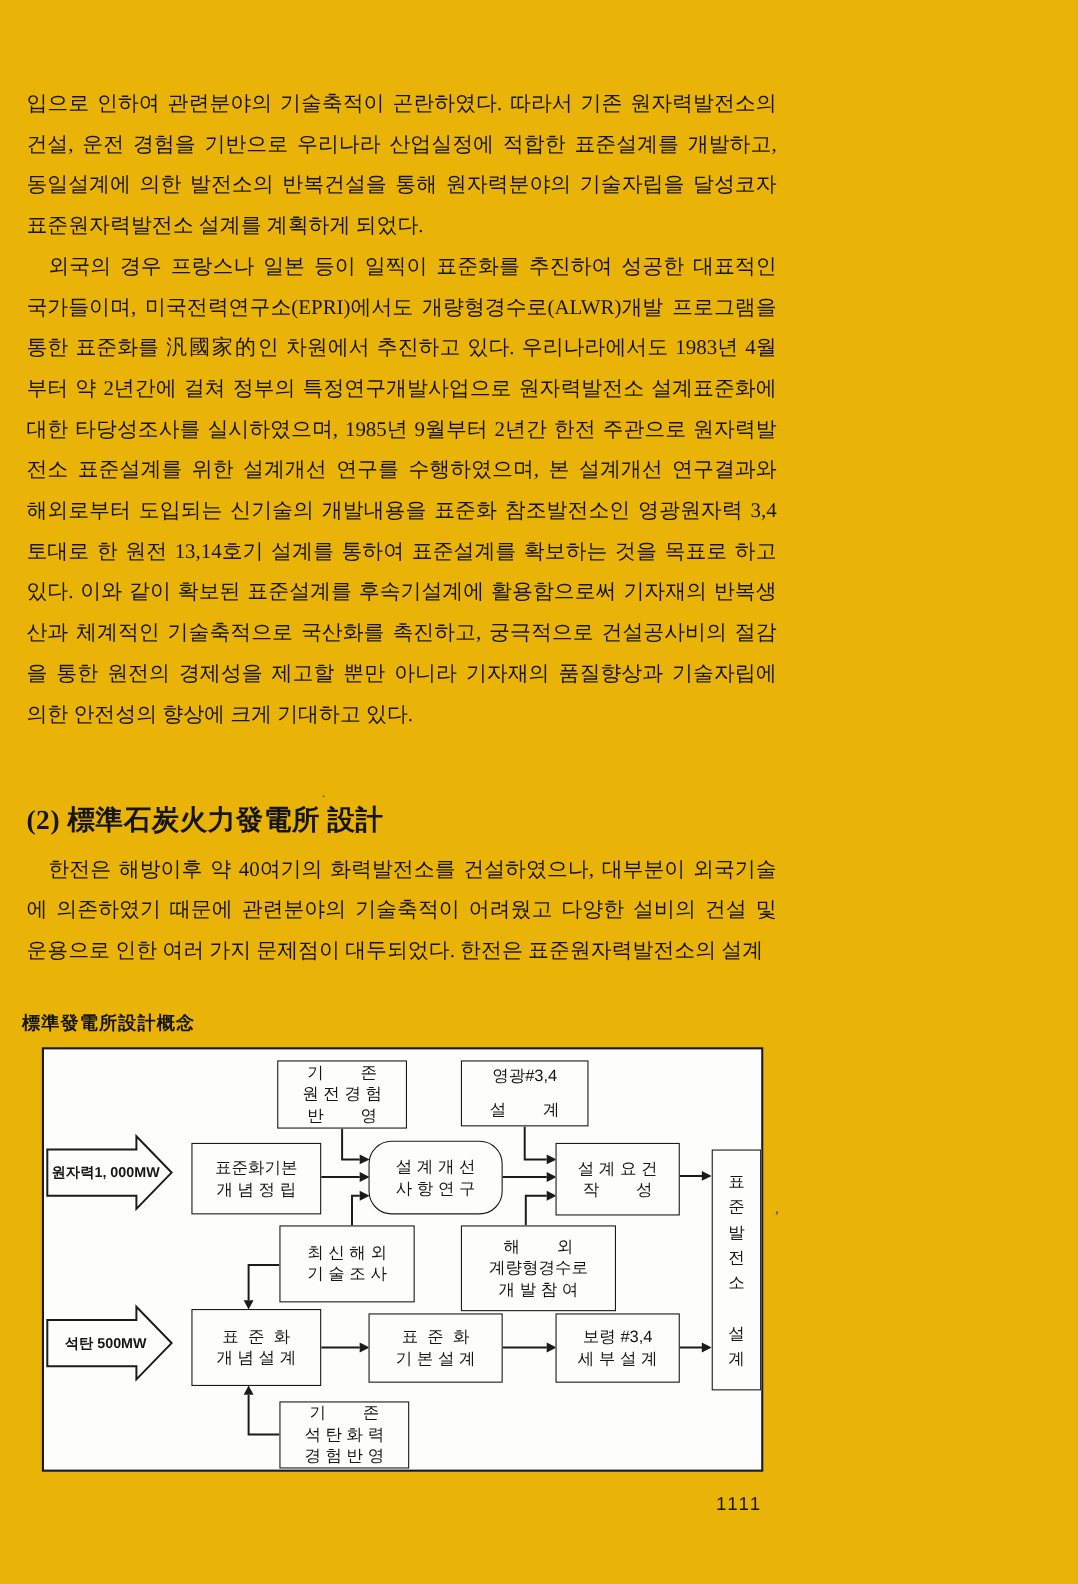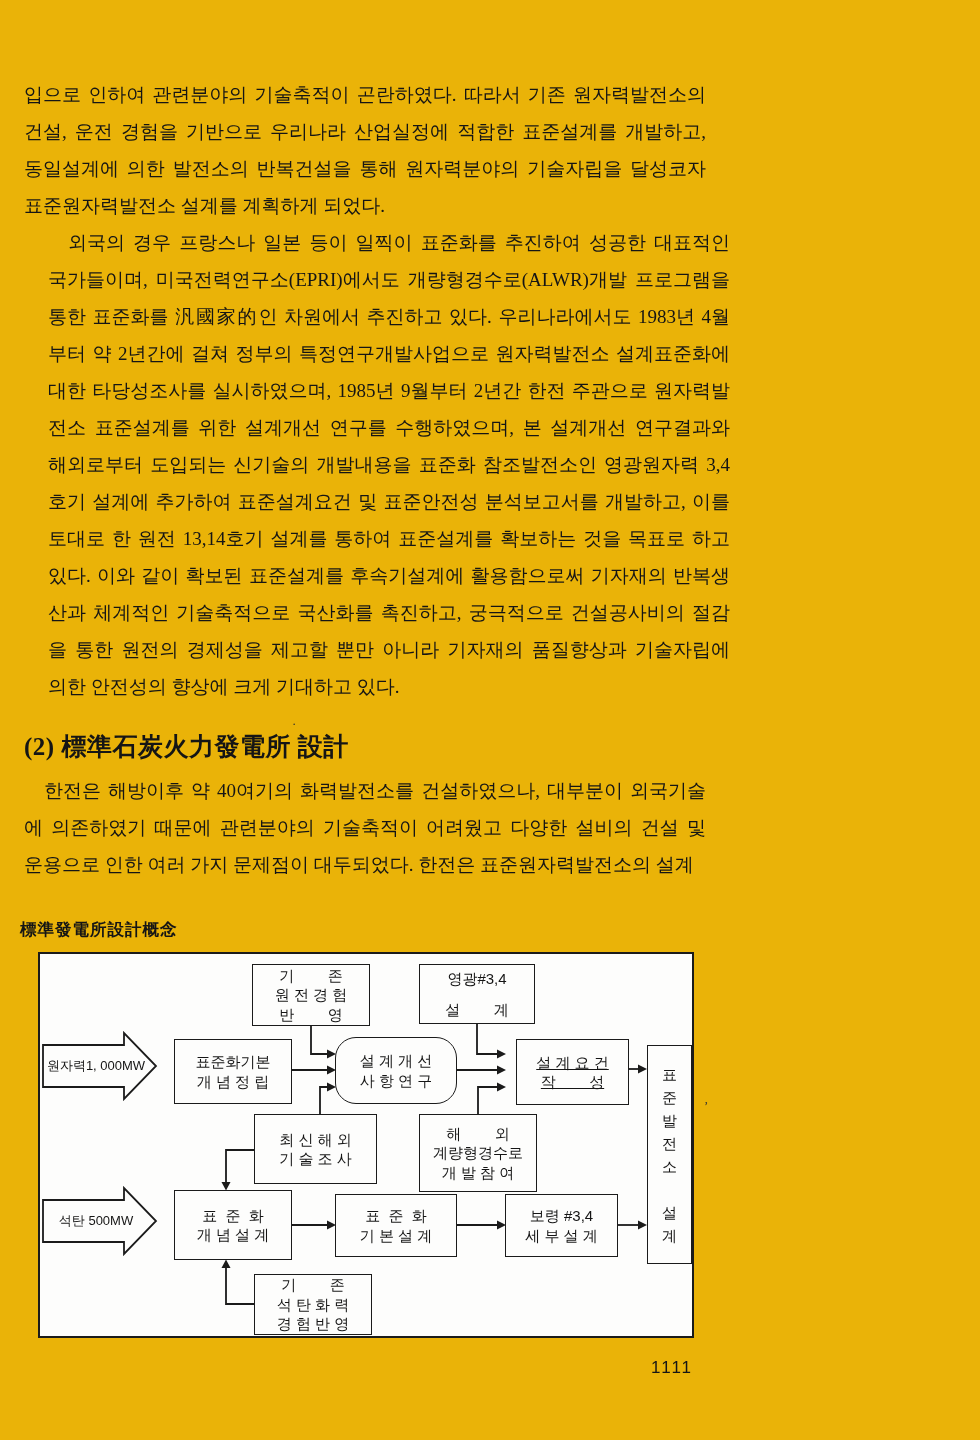--- a/index.html
+++ b/index.html
@@ -7,51 +7,51 @@
     position:relative; width:980px; height:1440px;
     background:#eab308; color:#151515; overflow:hidden;
     font-family:"Liberation Serif","DejaVu Serif",serif;
   }
   
   .para { position:absolute; left:24px; width:682px; font-size:19px; line-height:37px; }
   .para .ln { text-align:justify; text-align-last:justify; }
   .para .ln:last-child { text-align-last:left; }
   .para.indent .ln:first-child { text-indent:1.05em; }
   #para1 { top:76px; }
-  #para2 { top:224px;margin-left:24px; }
+  #para2 { top:224px; }
   #heading { position:absolute; left:24px; top:727px; font-size:25px; line-height:40px;
              font-weight:bold; letter-spacing:0.5px; }
   #para3 { top:772px; }
   
   #diagram-title { position:absolute; left:20px; top:919px; font-size:16.5px; font-weight:bold;
                    font-family:"Liberation Sans","DejaVu Sans",sans-serif; letter-spacing:1px; }
   .frame { position:absolute; left:38px; top:952px; width:652px; height:382px;
            border:2px solid #1b1b1b; background:#fdfdfc;
            font-family:"Liberation Sans","DejaVu Sans",sans-serif; }
   .frame svg { position:absolute; left:0; top:0; }
   .dbox { position:absolute; border:1.6px solid #1b1b1b; box-sizing:border-box;
           display:flex; flex-direction:column; align-items:center; justify-content:center;
           font-size:15px; line-height:19.5px; background:#fdfdfc; }
   .dbox .ln { white-space:pre; text-align:center; }
   #box-a { left:212px; top:10px;  width:118px; height:62px; }
   #box-b { left:379px; top:10px;  width:116px; height:60px;gap:12px; }
   #box-c { left:134px; top:85px;  width:118px; height:65px; }
   #box-d { left:295px; top:83px;  width:122px; height:67px;border-radius:21px; }
-  #box-e { left:476px; top:85px;  width:113px; height:66px;text-decoration:underline; }
+  #box-e { left:465px; top:85px;  width:113px; height:66px; }
   #box-f { left:214px; top:160px; width:123px; height:70px; }
-  #box-g { left:379px; top:160px; width:118px; height:78px; }
+  #box-g { left:379px; top:160px; width:141px; height:78px; }
   #box-h { left:134px; top:236px; width:118px; height:70px; }
   #box-i { left:295px; top:240px; width:122px; height:63px; }
   #box-j { left:465px; top:240px; width:113px; height:63px; }
   #box-k { left:214px; top:320px; width:118px; height:61px; }
   #box-v { left:607px; top:91px;  width:45px;  height:219px;
            white-space:pre; text-align:center; line-height:23px; font-size:15px;
            flex-direction:row; }
   .fat-arrow-label { position:absolute; font-size:13px; width:100px; text-align:center;
-                     line-height:16px; }
+                     line-height:16px;font-weight:bold; }
   #arrow-label-nuclear { left:6px; top:104px; }
   #arrow-label-coal    { left:6px; top:259px; }
   #page-number { position:absolute; left:651px; top:1358px; font-size:17px; letter-spacing:2px;
                  font-family:"Liberation Sans","DejaVu Sans",sans-serif; }
   .artifact { position:absolute; font-size:13px; color:#333; }
   #heading-dot { left:292px; top:716px; }
   #stray-mark  { left:704px; top:1098px; }
 </style>
 </head>
 <body>
@@ -66,21 +66,20 @@
     </div>
 
   <div id="para2" class="para indent">
       <div class="ln">외국의 경우 프랑스나 일본 등이 일찍이 표준화를 추진하여 성공한 대표적인</div>
       <div class="ln">국가들이며, 미국전력연구소(EPRI)에서도 개량형경수로(ALWR)개발 프로그램을</div>
       <div class="ln">통한 표준화를 汎國家的인 차원에서 추진하고 있다. 우리나라에서도 1983년 4월</div>
       <div class="ln">부터 약 2년간에 걸쳐 정부의 특정연구개발사업으로 원자력발전소 설계표준화에</div>
       <div class="ln">대한 타당성조사를 실시하였으며, 1985년 9월부터 2년간 한전 주관으로 원자력발</div>
       <div class="ln">전소 표준설계를 위한 설계개선 연구를 수행하였으며, 본 설계개선 연구결과와</div>
       <div class="ln">해외로부터 도입되는 신기술의 개발내용을 표준화 참조발전소인 영광원자력 3,4</div>
-      <div class="ln">호기 설계에 추가하여 표준설계요건 및 표준안전성 분석보고서를 개발하고, 이를</div>
       <div class="ln">토대로 한 원전 13,14호기 설계를 통하여 표준설계를 확보하는 것을 목표로 하고</div>
       <div class="ln">있다. 이와 같이 확보된 표준설계를 후속기설계에 활용함으로써 기자재의 반복생</div>
       <div class="ln">산과 체계적인 기술축적으로 국산화를 촉진하고, 궁극적으로 건설공사비의 절감</div>
       <div class="ln">을 통한 원전의 경제성을 제고할 뿐만 아니라 기자재의 품질향상과 기술자립에</div>
       <div class="ln">의한 안전성의 향상에 크게 기대하고 있다.</div>
     </div>
 
   <span id="heading-dot" class="artifact">·</span>
 
   <div id="heading">(2) 標準石炭火力發電所 設計</div>

